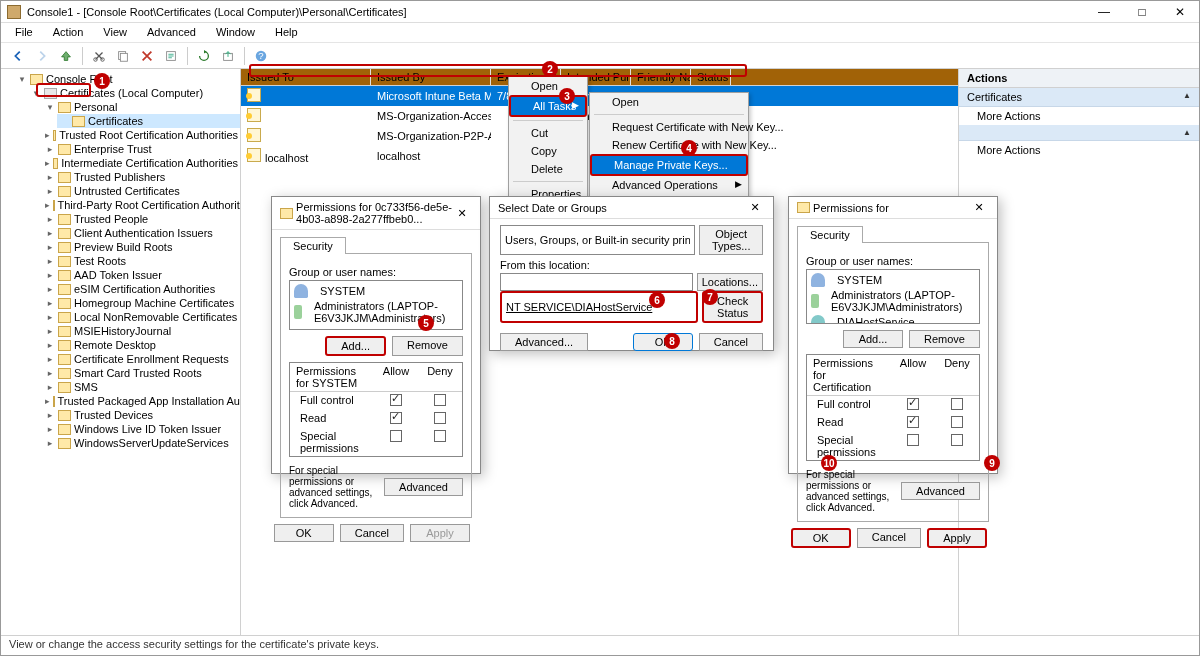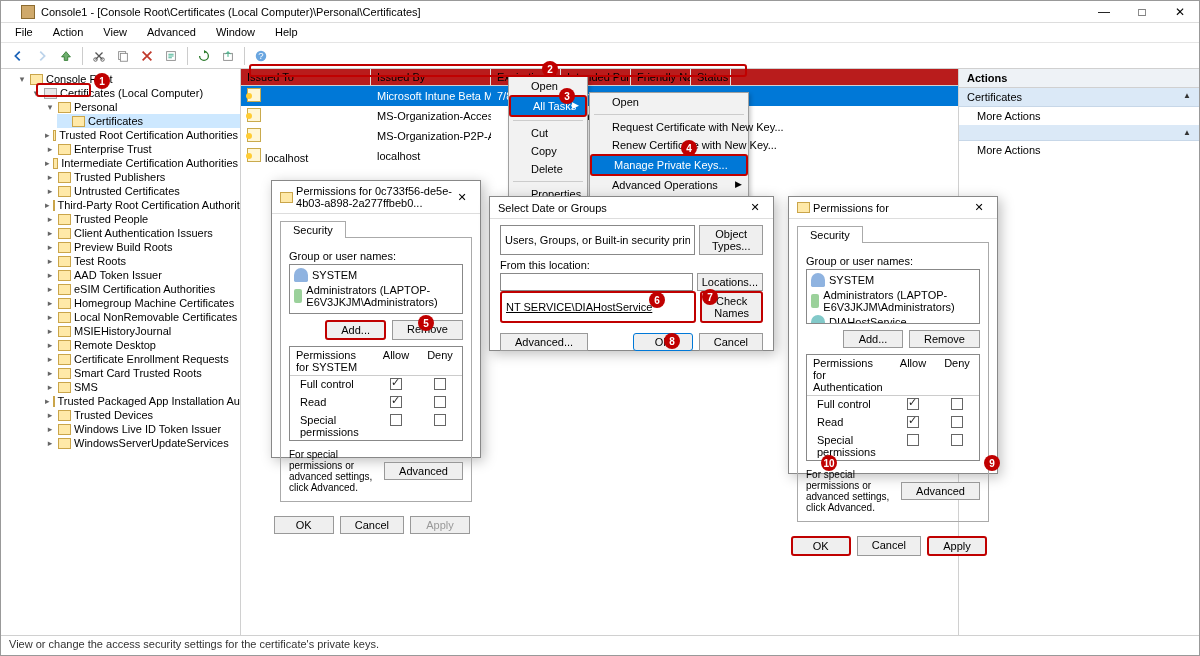--- a/index.html
+++ b/index.html
@@ -1,19 +1,19 @@
 <!DOCTYPE html>
 <html><head>
 <meta charset="utf-8">
 <style>
   * { box-sizing: border-box; margin: 0; padding: 0; font-family: "Segoe UI", Tahoma, sans-serif; font-size: 11px; }
   body { background: #fff; width: 1200px; height: 656px; overflow: hidden; color: #000; position: relative; }
   .window { border: 1px solid #999; width: 1200px; height: 656px; display: flex; flex-direction: column; }
   
-  .titlebar { display: flex; align-items: center; height: 22px; border-bottom: 1px solid #ddd; padding-left: 20px; }
+  .titlebar { display: flex; align-items: center; height: 22px; border-bottom: 1px solid #ddd; padding-left: 6px; }
   .titlebar .icon { width: 14px; height: 14px; background: #cfa96b; border: 1px solid #8c6b30; margin-right: 6px; }
   .titlebar .title { flex: 1; font-size: 11px; }
   .wctrl { width: 38px; height: 22px; display:flex; align-items:center; justify-content:center; font-size:12px; }
   
   .menubar { display:flex; gap:8px; padding: 2px 8px; height: 20px; border-bottom:1px solid #e5e5e5; }
   .menubar .mitem { padding: 1px 6px; }
   
   .toolbar { display:flex; align-items:center; height: 26px; padding: 2px 6px; border-bottom:1px solid #d0d0d0; gap:2px; }
   .tbtn { width:22px; height:22px; display:flex; align-items:center; justify-content:center; border:1px solid transparent; }
   .tbtn svg { width:14px; height:14px; }
@@ -22,21 +22,21 @@
   .main { flex:1; display:flex; min-height:0; position:relative; }
   .tree-pane { width: 240px; border-right:1px solid #d0d0d0; overflow:auto; padding:3px 0; }
   .tree ul { list-style:none; padding-left: 14px; }
   .tree li { white-space:nowrap; padding:1px 2px; display:flex; align-items:center; gap:3px; }
   .expander { width:10px; color:#666; cursor:pointer; font-size:9px; display:inline-block; text-align:center; }
   .folder { width:13px; height:11px; background:#ffe9a8; border:1px solid #caa54a; display:inline-block; }
   .cert-store { width:13px; height:11px; background:#e8e8e8; border:1px solid #aaa; display:inline-block; }
   .tree .sel { background:#cde8ff; }
   
   .center { flex:1; border-right:1px solid #d0d0d0; display:flex; flex-direction:column; min-width:0; position:relative; }
-  .list-header { display:flex; border-bottom:1px solid #d0d0d0; background:#b91c1c; }
+  .list-header { display:flex; border-bottom:1px solid #d0d0d0; background:#a16207; }
   .list-header .col { border-right:1px solid #e0e0e0; padding:2px 6px; font-size:11px; white-space:nowrap; overflow:hidden; }
   .list-body { flex:1; position:relative; }
   .list-row { display:flex; padding:1px 0; align-items:center; }
   .list-row.sel { background:#0078d7; color:#fff; }
   .list-row .col { padding:1px 6px; white-space:nowrap; overflow:hidden; }
   .cert-icon { width:14px; height:14px; background:#fff6d5; border:1px solid #c9aa4d; display:inline-block; margin-right:4px; }
   .cert-icon.key::after { content:""; display:block; width:6px; height:6px; background:#ffcc33; border-radius:50%; margin:4px 0 0 -2px; }
   
   .actions { width:240px; display:flex; flex-direction:column; }
   .actions .ahdr { background:#eef2f6; padding:3px 8px; border-bottom:1px solid #d0d0d0; font-weight:600; }
@@ -54,23 +54,23 @@
   
   .callout { position:absolute; border:2px solid #c00000; border-radius:3px; pointer-events:none; }
   .badge { position:absolute; width:16px; height:16px; border-radius:50%; background:#c00000; color:#fff; font-weight:bold; font-size:10px; display:flex; align-items:center; justify-content:center; pointer-events:none; }
   
   .dlg { position:absolute; background:#fff; border:1px solid #888; box-shadow:3px 3px 12px rgba(0,0,0,0.25); display:flex; flex-direction:column; }
   .dlg .dt { display:flex; align-items:center; padding:4px 8px; border-bottom:1px solid #ddd; }
   .dlg .dt .dtitle { flex:1; font-size:11px; }
   .dlg .dt .x { width:20px; text-align:center; }
   .dlg .tabhdr { display:flex; padding: 6px 8px 0 8px; }
   .dlg .tab { border:1px solid #aaa; border-bottom:none; padding:2px 12px; background:#fff; position:relative; top:1px; }
-  .dlg .tabbody { border:1px solid #aaa; margin:0 8px 8px 8px; padding:8px; flex:1; display:flex; flex-direction:column; }
+  .dlg .tabbody { border:1px solid #aaa; margin:0 8px 0 8px; padding:8px; flex:1; display:flex; flex-direction:column; }
   .listbox { border:1px solid #888; background:#fff; height:72px; overflow:auto; padding:2px; }
-  .listbox .li { display:flex; align-items:center; gap:4px; padding:1px 2px; }
+  .listbox .li { display:flex; align-items:center; gap:12px; padding:1px 2px; }
   .user-icon { width:14px; height:14px; border-radius:50% 50% 10% 10%; background:#8fb3e0; display:inline-block; }
   .user-icon.grp { background:#9bd19b; border-radius:2px; }
   .user-icon.svc { background:#82c9c9; }
   .btnrow { display:flex; justify-content:flex-end; gap:6px; margin-top:6px; }
   .wbtn { border:1px solid #999; background:#efefef; padding:2px 14px; min-width:60px; text-align:center; }
   .wbtn.def { border:1px solid #0078d7; }
   .permgrid { border:1px solid #888; margin-top:6px; }
   .permgrid .ph { display:flex; background:#fff; border-bottom:1px solid #ccc; }
   .permgrid .ph .c1 { flex:1; padding:2px 6px; }
   .permgrid .ph .c2, .permgrid .ph .c3 { width:44px; text-align:center; padding:2px 0; }
@@ -387,21 +387,21 @@
   <div class="ci">Open</div>
   <div class="sep"></div>
   <div class="ci">Request Certificate with New Key...</div>
   <div class="ci">Renew Certificate with New Key...</div>
   <div class="ci hl mm-red">Manage Private Keys...</div>
   <div class="ci"><span>Advanced Operations</span><span class="arr">▶</span></div>
   <div class="sep"></div>
   <div class="ci">Export...</div>
 </div>
 
-<div class="dlg" style="left:271px; top:180px; width:210px; height:278px;">
+<div class="dlg" style="left:271px; top:196px; width:210px; height:278px;">
   <div class="dt"><span class="folder"></span>&nbsp;<span class="dtitle">Permissions for 0c733f56-de5e-4b03-a898-2a277ffbeb0...</span><span class="x">✕</span></div>
   <div class="tabhdr">
       <div class="tab">Security</div>
     </div>
   <div class="tabbody">
     <span class="lbl">Group or user names:</span>
     <div class="listbox" style="height:50px">
       <div class="li">
           <span class="user-icon"></span>
           <span>SYSTEM</span>
@@ -459,21 +459,21 @@
         <input class="field" readonly="" value="Users, Groups, or Built-in security principals" style="">
         <div class="wbtn" style="min-width:auto;padding:2px 4px">Object Types...</div>
       </div>
     <span class="lbl">From this location:</span>
     <div style="display:flex; gap:4px;">
         <input class="field" readonly="" value="" style="">
         <div class="wbtn" style="min-width:auto;padding:2px 4px">Locations...</div>
       </div>
     <div style="display:flex; gap:4px;">
       <input class="field mm-red" style="text-decoration: underline;" value="NT SERVICE\DIAHostService">
-      <div class="wbtn mm-red" style="min-width:auto;padding:2px 4px">Check Names</div>
+      <div class="wbtn mm-red" style="min-width:auto;padding:2px 4px">Check Status</div>
     </div>
     <div style="display:flex; margin-top:10px; gap:6px;">
       <div class="wbtn">Advanced...</div>
       <div style="flex:1"></div>
       <div class="wbtn def mm-red">OK</div>
       <div class="wbtn">Cancel</div>
     </div>
   </div>
 </div>
 
@@ -497,21 +497,21 @@
           <span class="user-icon svc"></span>
           <span>DIAHostService</span>
         </div>
     </div>
     <div class="btnrow">
       <div class="wbtn">Add...</div>
       <div class="wbtn">Remove</div>
     </div>
     <div class="permgrid">
       <div class="ph">
-          <div class="c1">Permissions for Authentication</div>
+          <div class="c1">Permissions for Certification</div>
           <div class="c2">Allow</div>
           <div class="c3">Deny</div>
         </div>
       <div class="pr">
           <div class="c1">Full control</div>
           <div class="c2"><span class="chk on"></span></div>
           <div class="c3"><span class="chk"></span></div>
         </div>
       <div class="pr">
           <div class="c1">Read</div>

